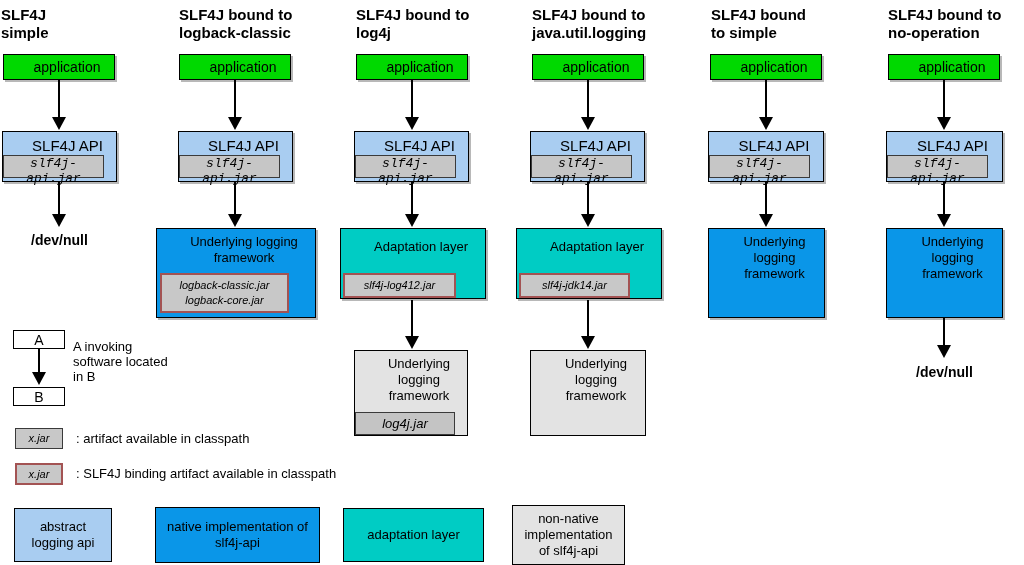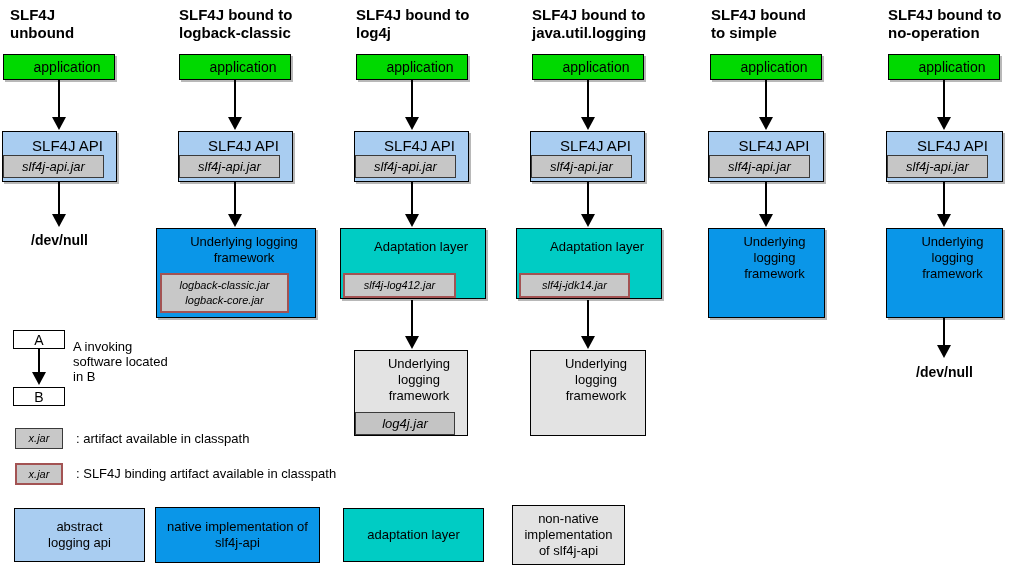--- a/index.html
+++ b/index.html
@@ -9,44 +9,44 @@
   }
   .title{position:absolute;top:6px;font-weight:bold;font-size:15px;line-height:18px;}
   .title span{display:block;}
   .bx{position:absolute;box-sizing:border-box;border:1px solid #000;font-size:13px;text-align:center;padding-left:16px;}
   .sh{box-shadow:2px 2px 0 #b8b8b8;}
   .app{display:flex;align-items:center;justify-content:center;font-size:14px;}
   .api{padding-top:0;}
   .api-t{display:block;margin-top:5px;font-size:15px;}
   .jarbar{position:absolute;left:0;bottom:3px;width:101px;height:23px;box-sizing:border-box;
     border:1px solid #3a3a3a;font-style:italic;font-size:13px;
-    display:flex;align-items:center;justify-content:center;}
+    display:flex;justify-content:center;font-family:Liberation Mono, monospace;}
   .fw-t{display:inline-block;margin-top:5px;line-height:16px;font-size:13px;}
   .jarlabel{position:absolute;box-sizing:border-box;font-style:italic;font-size:11px;
     display:flex;align-items:center;justify-content:center;border:2px solid;line-height:15px;}
   .graybar{position:absolute;left:0;bottom:0;box-sizing:border-box;height:23px;border:1px solid #3a3a3a;
     font-style:italic;font-size:13px;display:flex;align-items:center;justify-content:center;}
   .vline{position:absolute;width:1.5px;background:#000;}
   .ahead{position:absolute;width:0;height:0;border-left:7px solid transparent;
     border-right:7px solid transparent;border-top:13px solid #000;}
   .devnull{position:absolute;font-weight:bold;font-size:14px;text-align:center;}
   .lgbox{position:absolute;box-sizing:border-box;border:1px solid #000;background:#fff;font-size:14px;
     display:flex;align-items:center;justify-content:center;}
   .lgtext{position:absolute;font-size:13px;line-height:15px;}
   .keybox{position:absolute;box-sizing:border-box;border:1px solid #000;font-size:13px;line-height:16px;
     display:flex;align-items:center;justify-content:center;text-align:center;}
 </style>
 </head>
 <body>
 
 <div id="stage">
 
-  <div class="title" style="left:10px">
+  <div class="title" style="left:1px">
     <span>SLF4J</span>
-    <span>unbound</span>
+    <span>simple</span>
   </div>
   <div class="title" style="left:179px">
     <span>SLF4J bound to</span>
     <span>logback-classic</span>
   </div>
   <div class="title" style="left:356px">
     <span>SLF4J bound to</span>
     <span>log4j</span>
   </div>
   <div class="title" style="left:532px">
@@ -204,21 +204,21 @@
   <div class="jarlabel" style="left: 15px; top: 428px; width: 48px; height: 21px; border: 1px solid rgb(58, 58, 58); background-color: rgb(200, 200, 200);">
     <span>x.jar</span>
   </div>
   <div class="lgtext" style="left:76px;top:431px">: artifact available in classpath</div>
 
   <div class="jarlabel" style="left: 15px; top: 463px; width: 48px; height: 22px; background-color: rgb(200, 200, 200); border-color: rgb(163, 83, 83);">
     <span>x.jar</span>
   </div>
   <div class="lgtext" style="left:76px;top:466px">: SLF4J binding artifact available in classpath</div>
 
-  <div class="keybox" style="left: 14px; top: 508px; width: 131px; height: 54px; background-color: rgb(169, 205, 241);">
+  <div class="keybox" style="left: 14px; top: 508px; width: 98px; height: 54px; background-color: rgb(169, 205, 241);">
     <span style="width:90px">abstract logging api</span>
   </div>
   <div class="keybox" style="left: 155px; top: 507px; width: 165px; height: 56px; background-color: rgb(10, 150, 232);">
     <span style="width:150px">native implementation of slf4j-api</span>
   </div>
   <div class="keybox" style="left: 343px; top: 508px; width: 141px; height: 54px; background-color: rgb(0, 204, 196);">
     <span>adaptation layer</span>
   </div>
   <div class="keybox" style="left: 512px; top: 505px; width: 113px; height: 60px; background-color: rgb(227, 227, 227);">
     <span style="width:100px">non-native implementation of slf4j-api</span>

